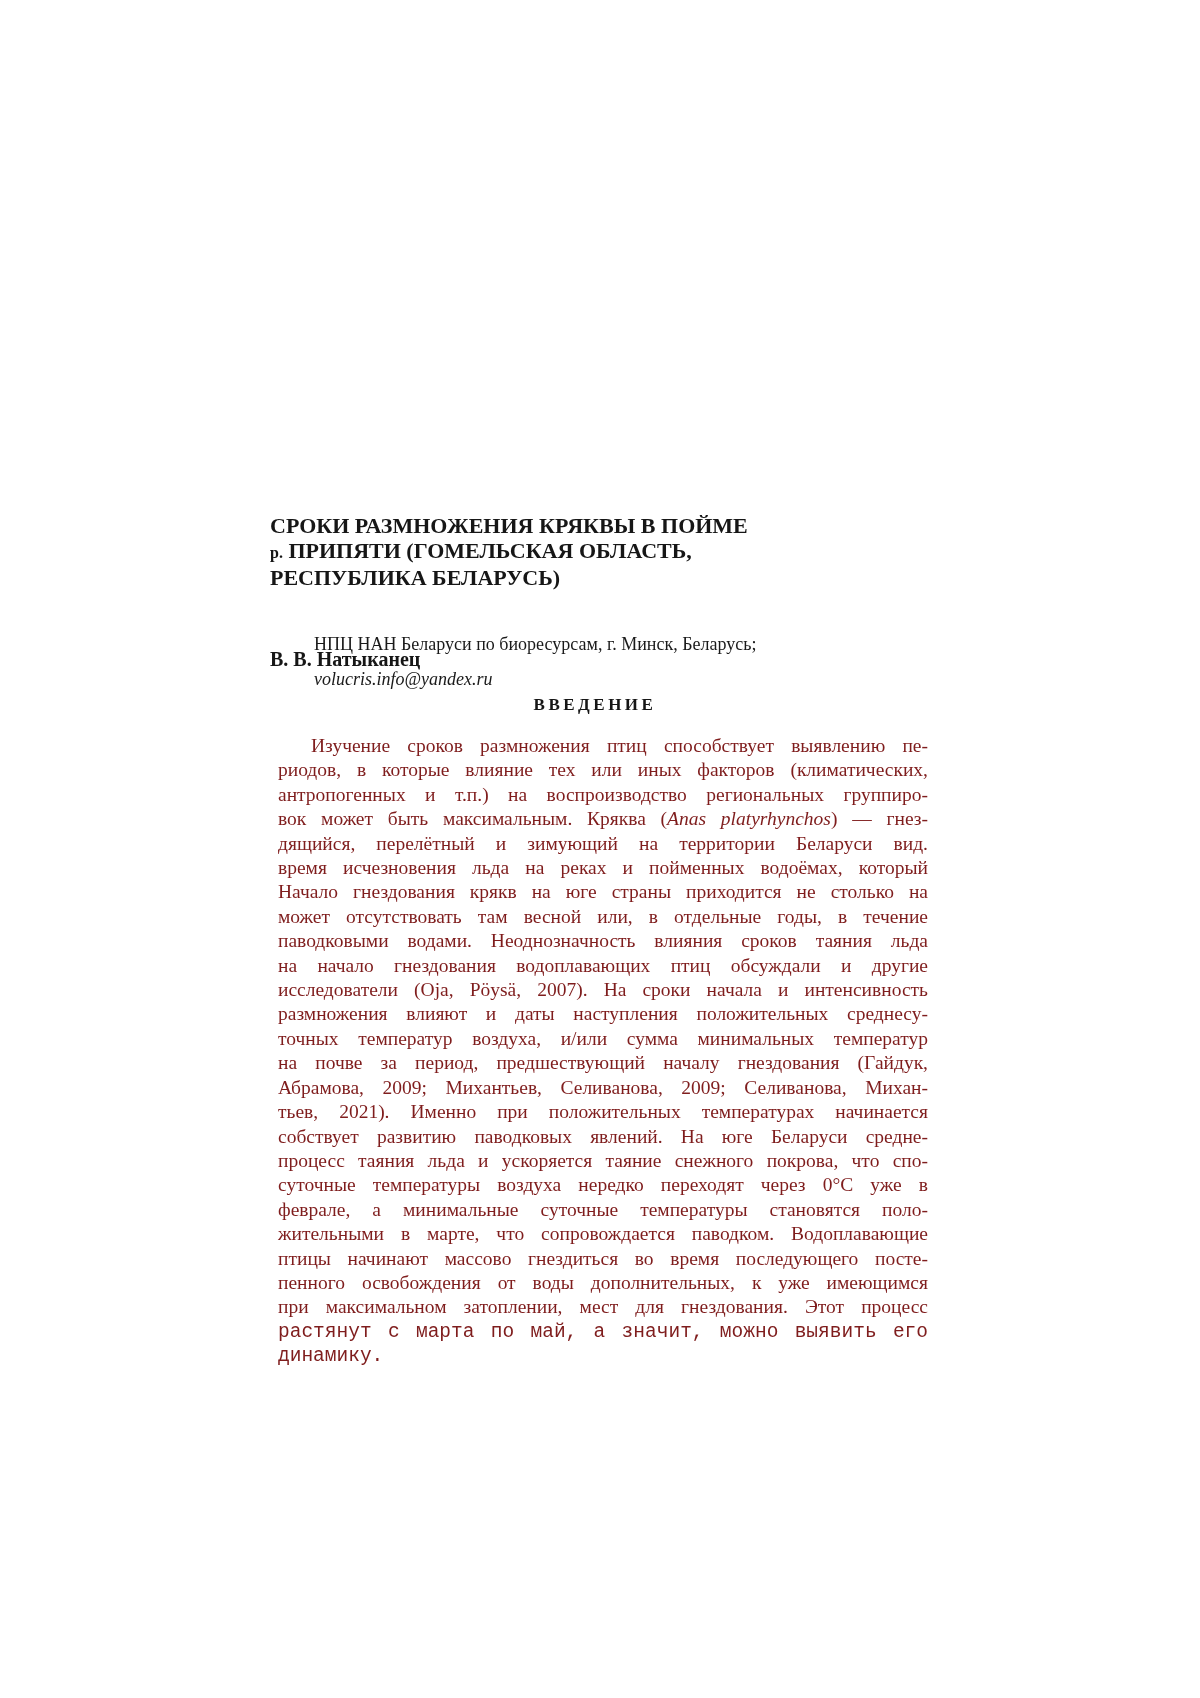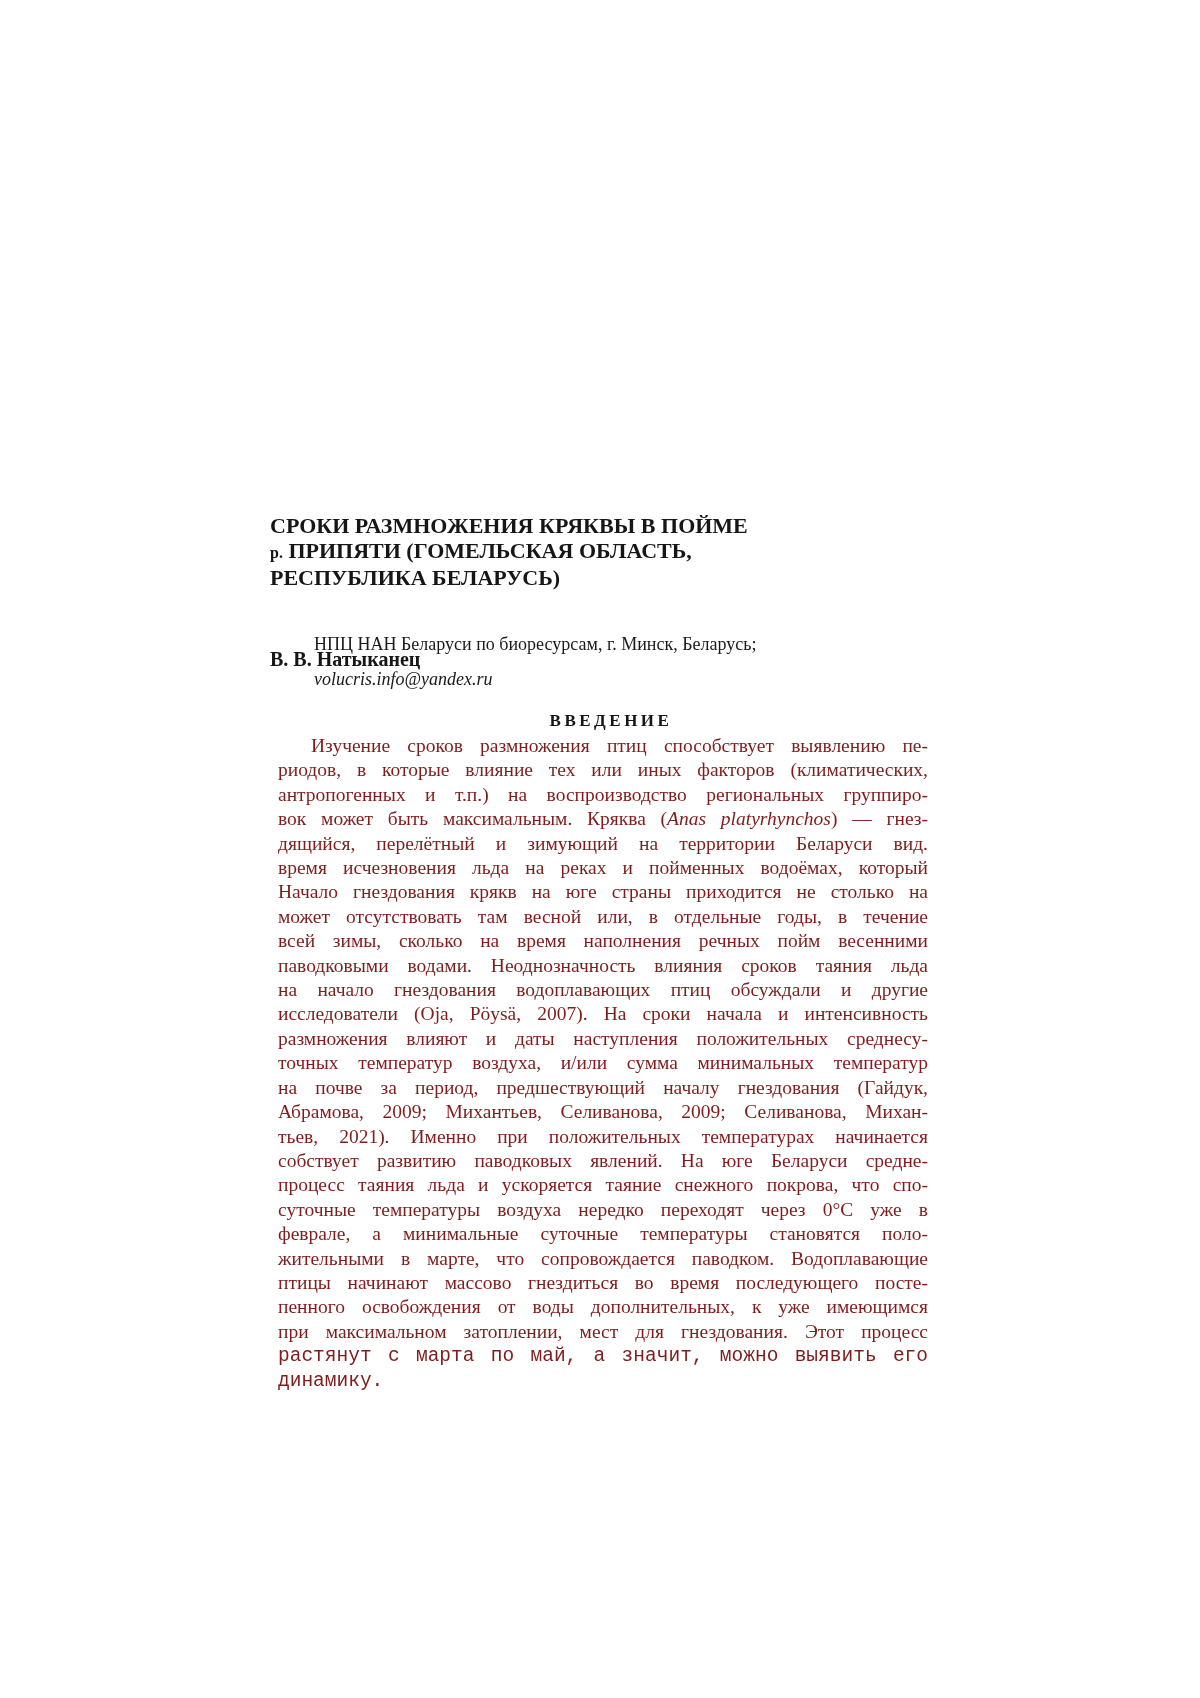--- a/index.html
+++ b/index.html
@@ -51,21 +51,21 @@
     width: 594px;
     font-size: 18px;
     line-height: 23px;
   }
   .email { font-style: italic; margin-top: 12px; }
   .section-heading {
     position: absolute;
     top: 693px;
     left: 0;
     width: 650px;
-    margin: 16px;
+    margin: 0;
     text-align: center;
     font-size: 17px;
     font-weight: bold;
     letter-spacing: 3.5px;
     line-height: 23px;
     color: #161616;
   }
   .body-text {
     position: absolute;
     top: 734px;
@@ -105,21 +105,20 @@
 
     <section class="body-text">
         <div class="body-line first">Изучение сроков размножения птиц способствует выявлению пе-</div>
         <div class="body-line">риодов, в которые влияние тех или иных факторов (климатических,</div>
         <div class="body-line">антропогенных и т.п.) на воспроизводство региональных группиро-</div>
         <div class="body-line">вок может быть максимальным. Кряква (<i>Anas platyrhynchos</i>) — гнез-</div>
         <div class="body-line">дящийся, перелётный и зимующий на территории Беларуси вид.</div>
         <div class="body-line">время исчезновения льда на реках и пойменных водоёмах, который</div>
         <div class="body-line">Начало гнездования крякв на юге страны приходится не столько на</div>
         <div class="body-line">может отсутствовать там весной или, в отдельные годы, в течение</div>
-        <div class="body-line">всей зимы, сколько на время наполнения речных пойм весенними</div>
         <div class="body-line">паводковыми водами. Неоднозначность влияния сроков таяния льда</div>
         <div class="body-line">на начало гнездования водоплавающих птиц обсуждали и другие</div>
         <div class="body-line">исследователи (Oja, Pöysä, 2007). На сроки начала и интенсивность</div>
         <div class="body-line">размножения влияют и даты наступления положительных среднесу-</div>
         <div class="body-line">точных температур воздуха, и/или сумма минимальных температур</div>
         <div class="body-line">на почве за период, предшествующий началу гнездования (Гайдук,</div>
         <div class="body-line">Абрамова, 2009; Михантьев, Селиванова, 2009; Селиванова, Михан-</div>
         <div class="body-line">тьев, 2021). Именно при положительных температурах начинается</div>
         <div class="body-line">собствует развитию паводковых явлений. На юге Беларуси средне-</div>
         <div class="body-line">процесс таяния льда и ускоряется таяние снежного покрова, что спо-</div>

